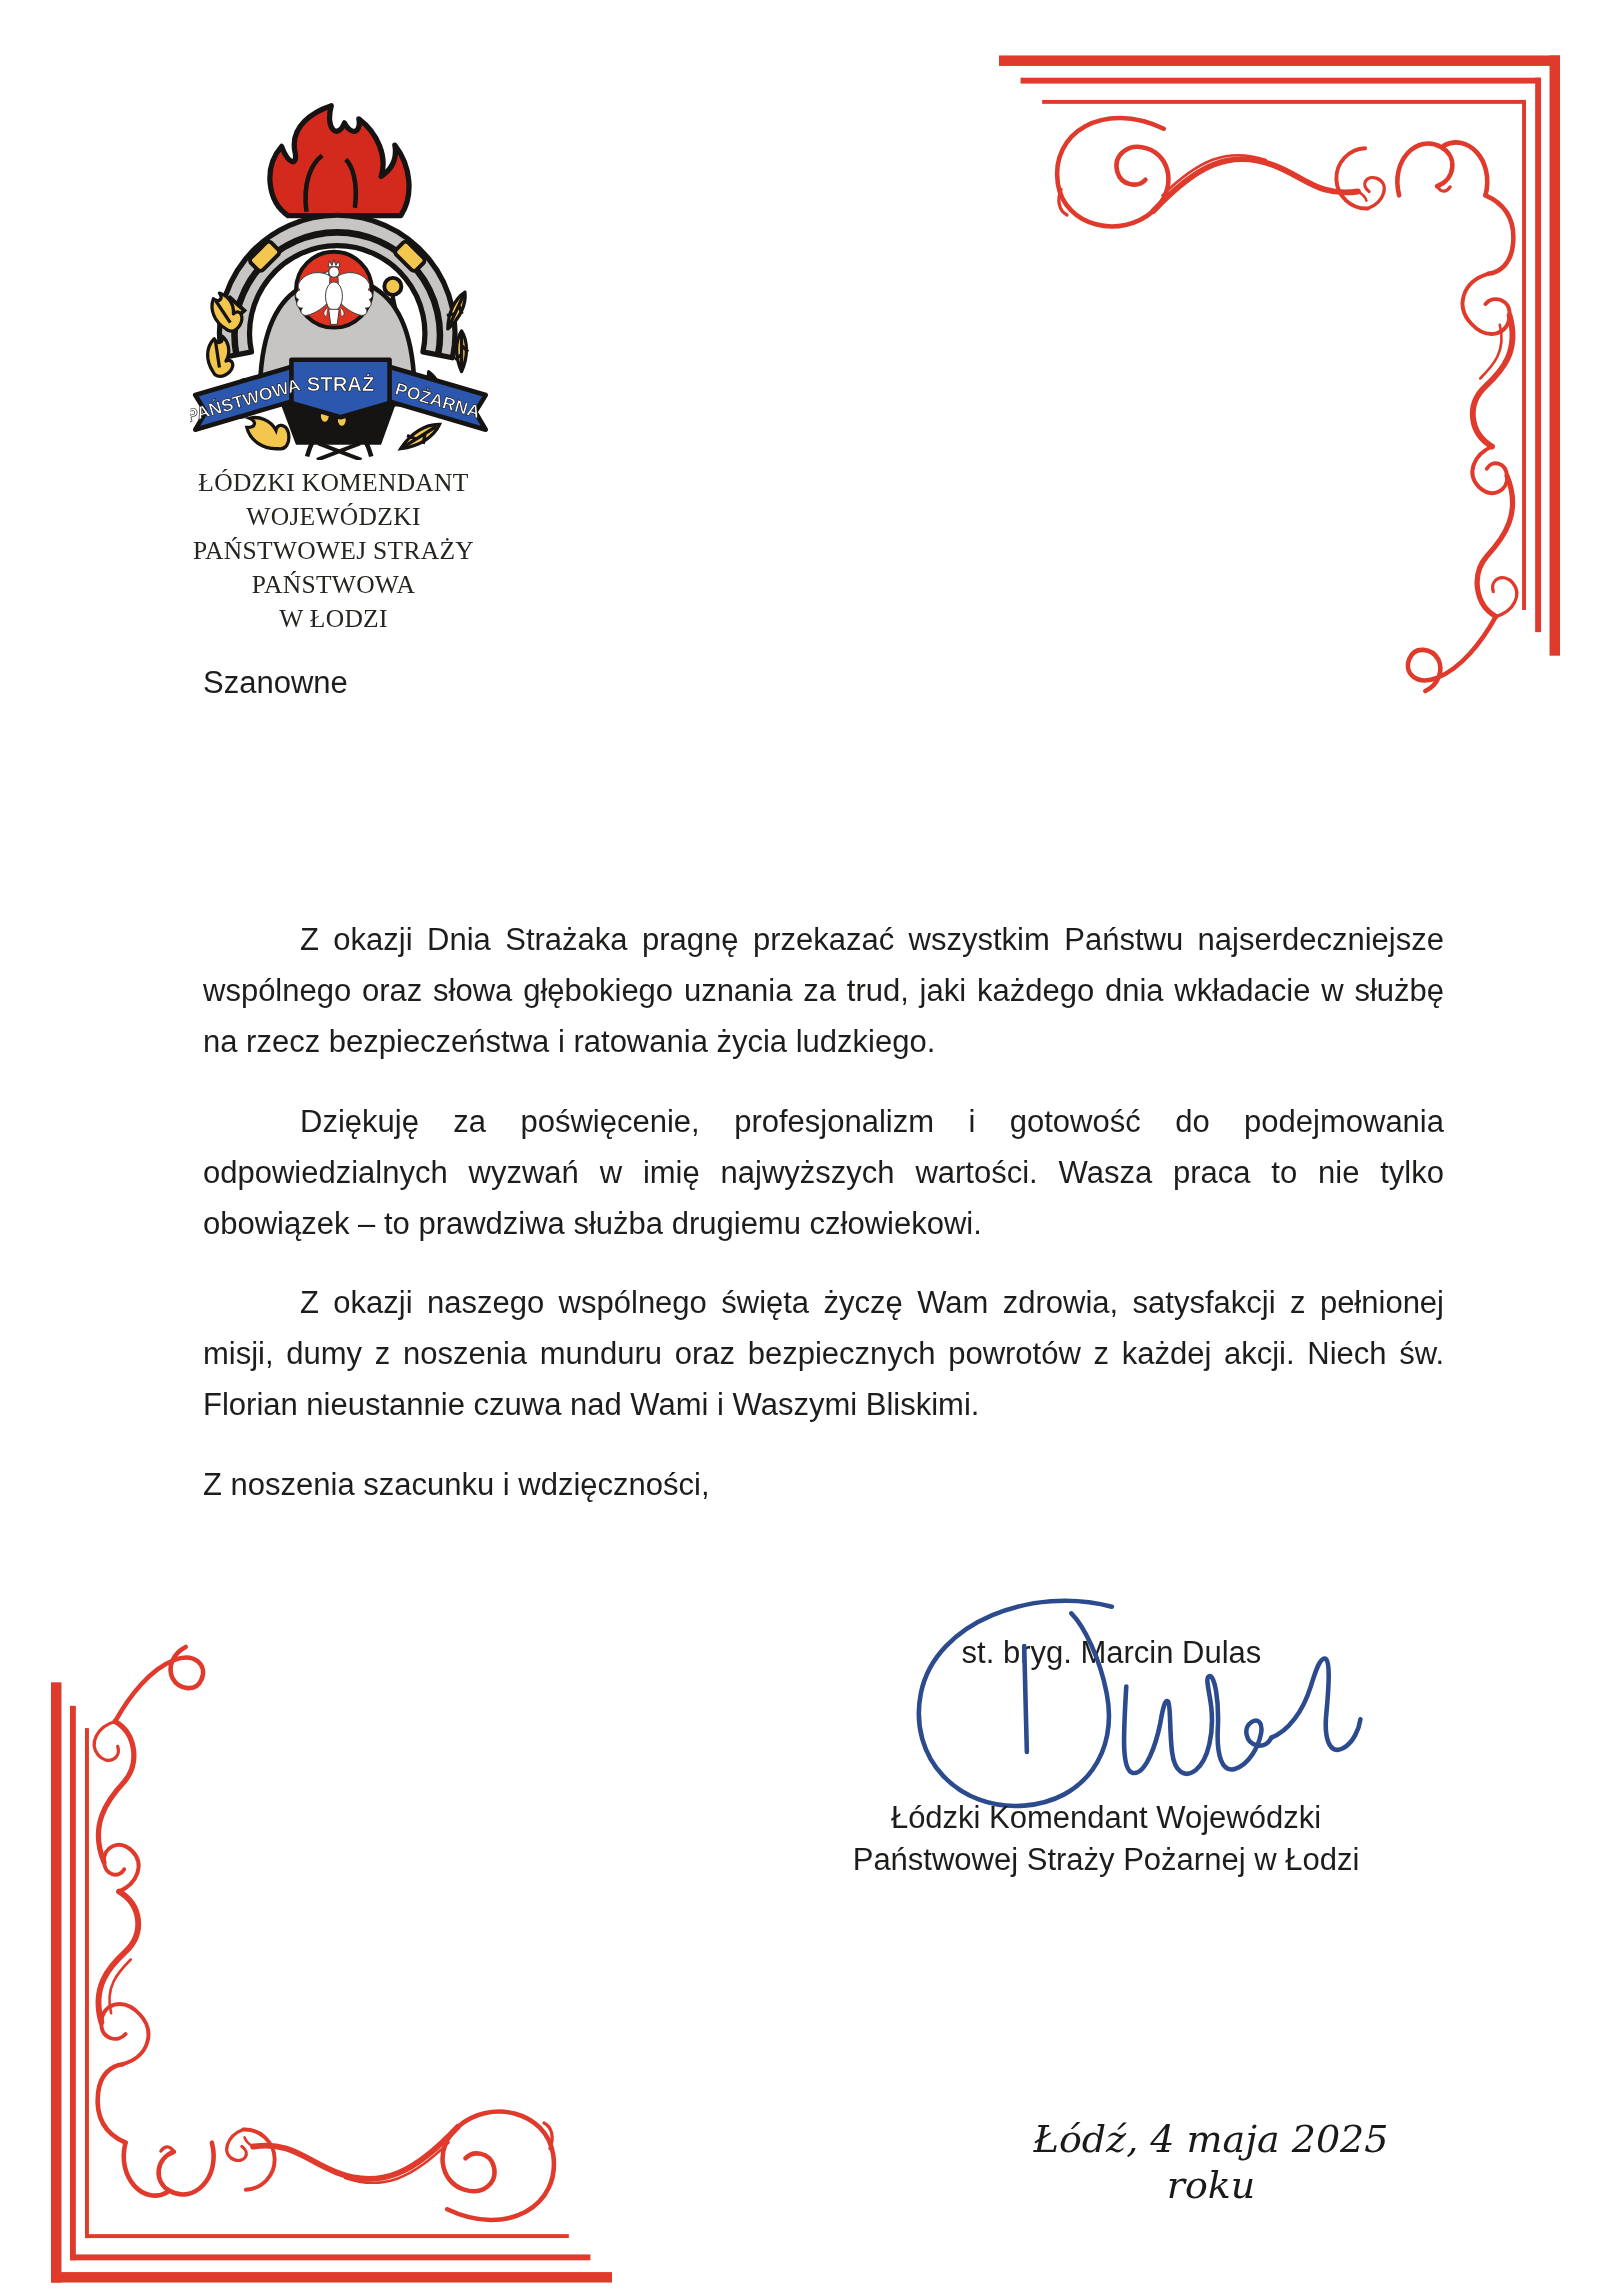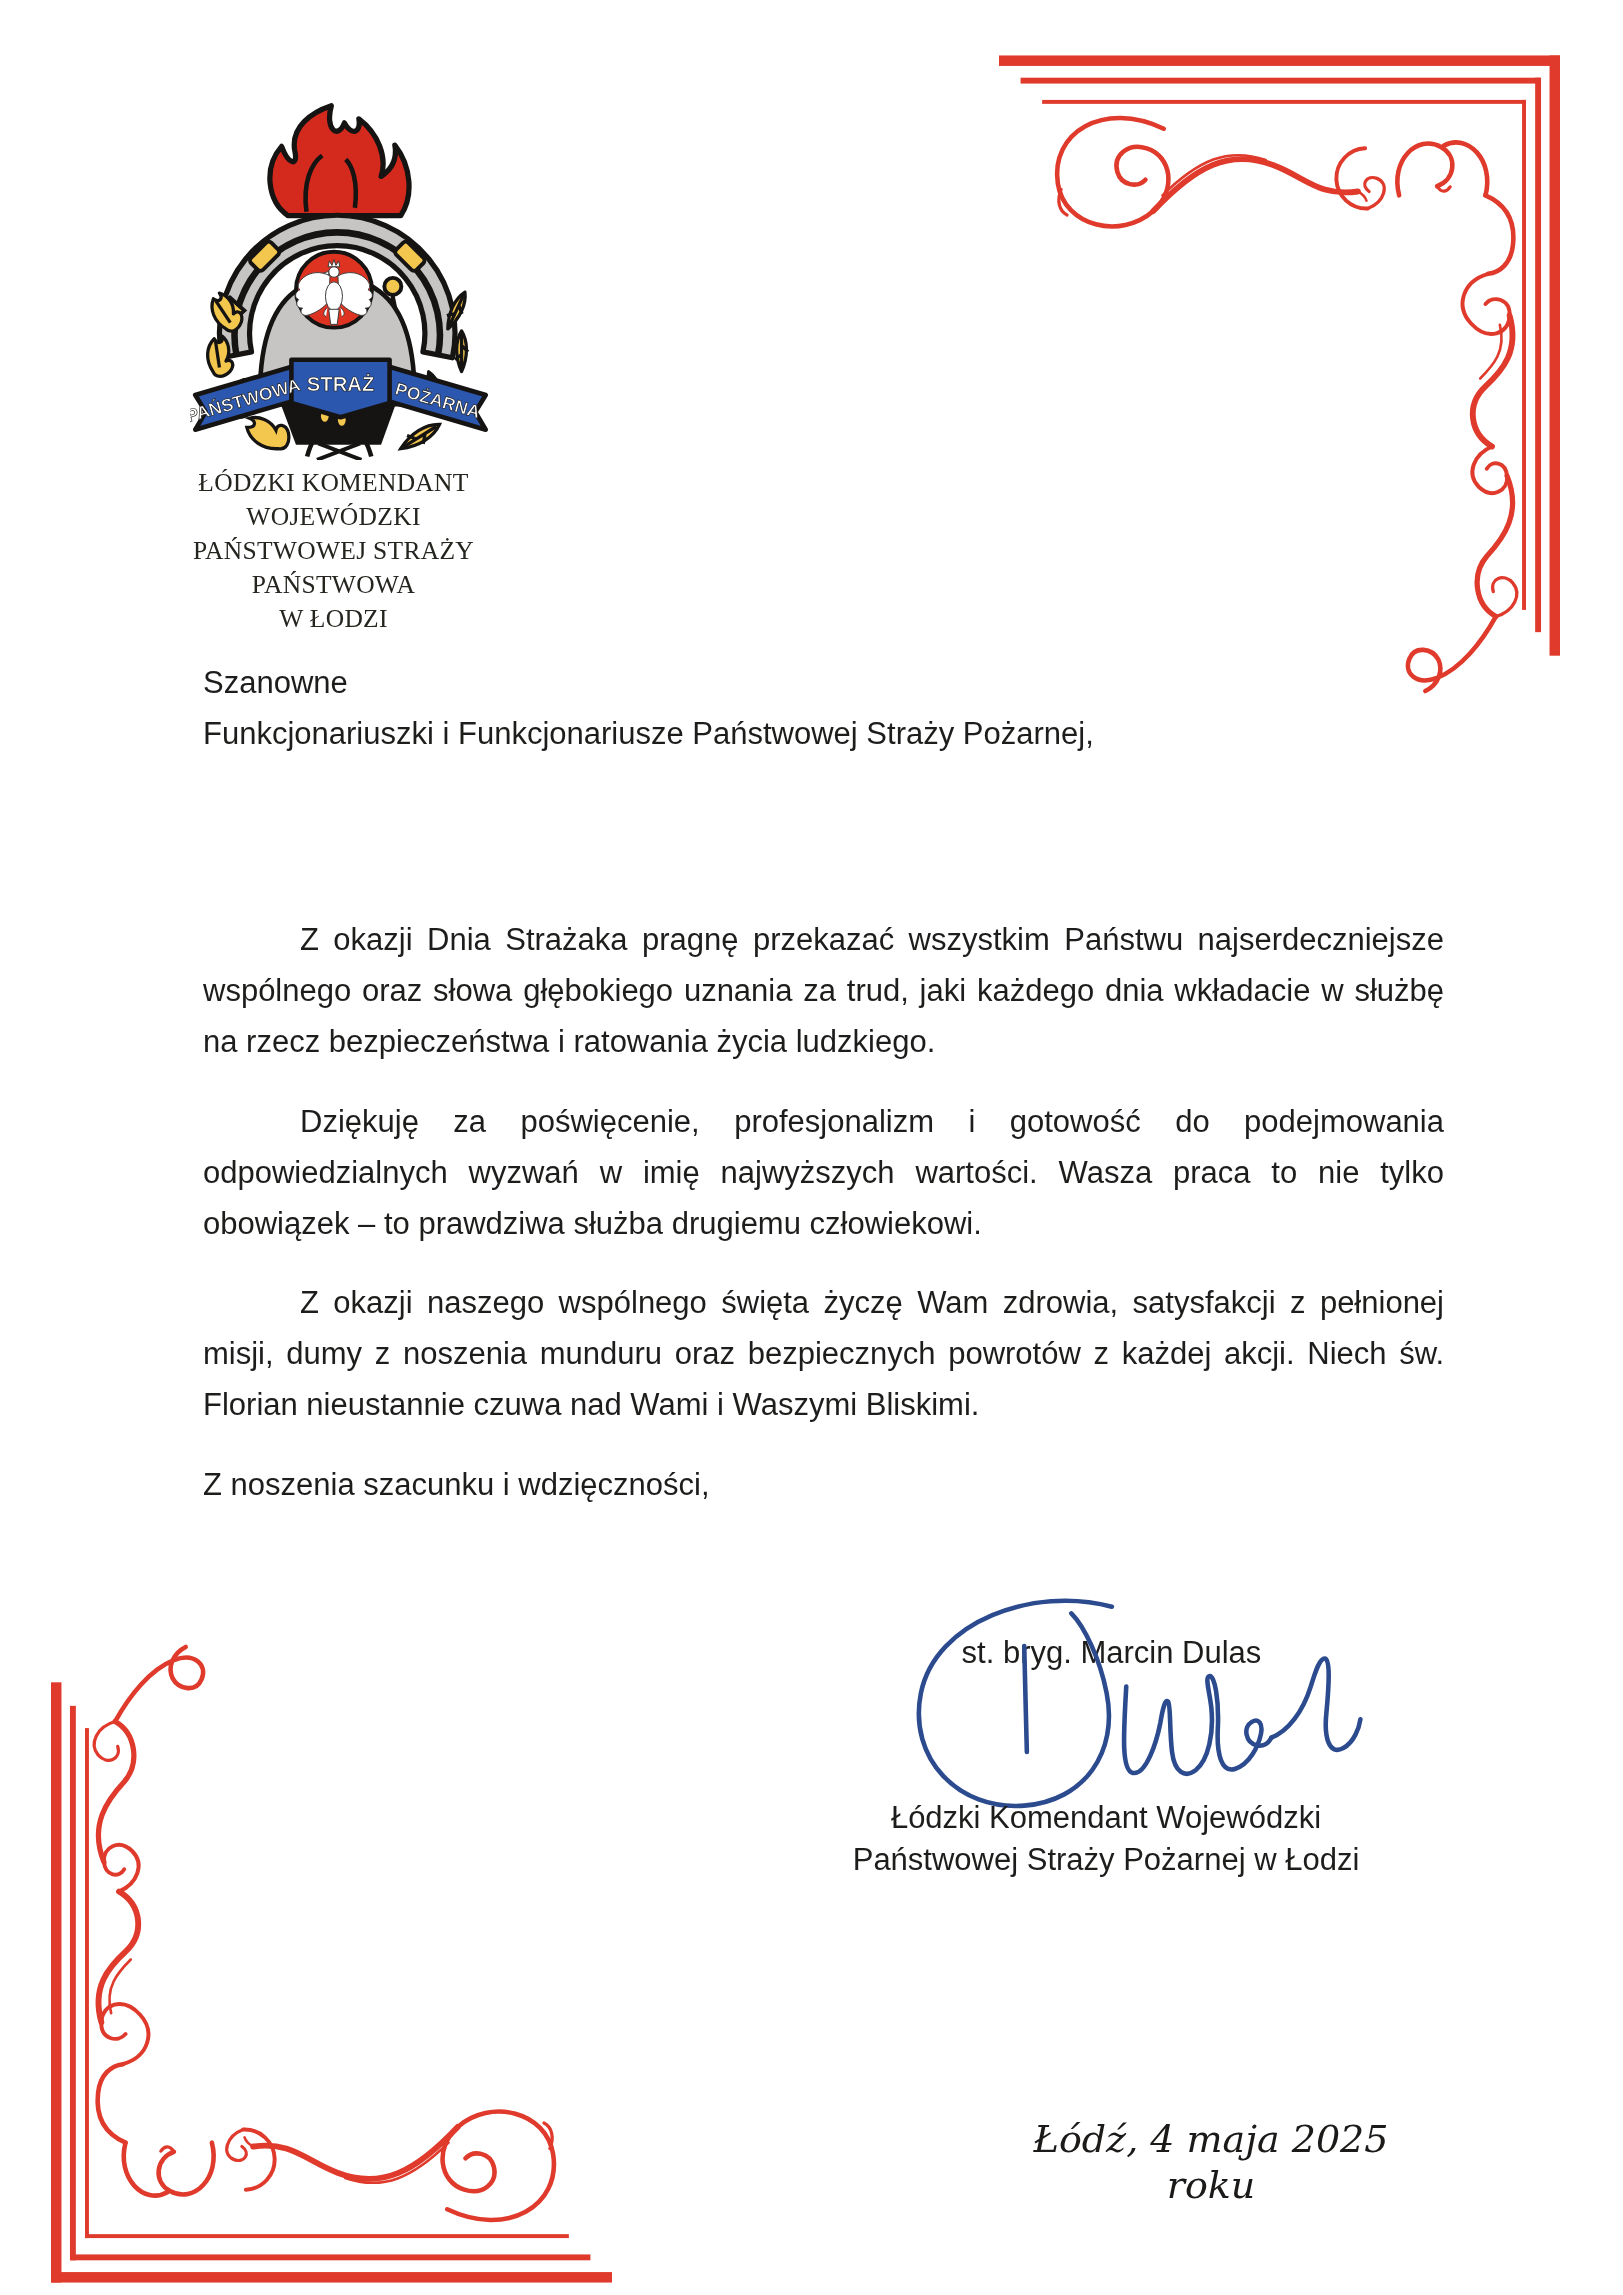--- a/index.html
+++ b/index.html
@@ -202,21 +202,20 @@
   </div>
 
   <div class="org">
     <div>ŁÓDZKI KOMENDANT WOJEWÓDZKI</div>
     <div>PAŃSTWOWEJ STRAŻY PAŃSTWOWA</div>
     <div>W ŁODZI</div>
   </div>
 
   <div class="salutation">
     <div>Szanowne</div>
-    <div>Funkcjonariuszki i Funkcjonariusze Państwowej Straży Pożarnej,</div>
   </div>
 
   <p class="para p1">Z okazji Dnia Strażaka pragnę przekazać wszystkim Państwu najserdeczniejsze wspólnego oraz słowa głębokiego uznania za trud, jaki każdego dnia wkładacie w służbę na rzecz bezpieczeństwa i ratowania życia ludzkiego.</p>
   <p class="para p2">Dziękuję za poświęcenie, profesjonalizm i gotowość do podejmowania odpowiedzialnych wyzwań w imię najwyższych wartości. Wasza praca to nie tylko obowiązek – to prawdziwa służba drugiemu człowiekowi.</p>
   <p class="para p3">Z okazji naszego wspólnego święta życzę Wam zdrowia, satysfakcji z pełnionej misji, dumy z noszenia munduru oraz bezpiecznych powrotów z każdej akcji. Niech św. Florian nieustannie czuwa nad Wami i Waszymi Bliskimi.</p>
 
   <div class="closing">Z noszenia szacunku i wdzięczności,</div>
 
   <div class="sig-name">st. bryg. Marcin Dulas</div>
 

